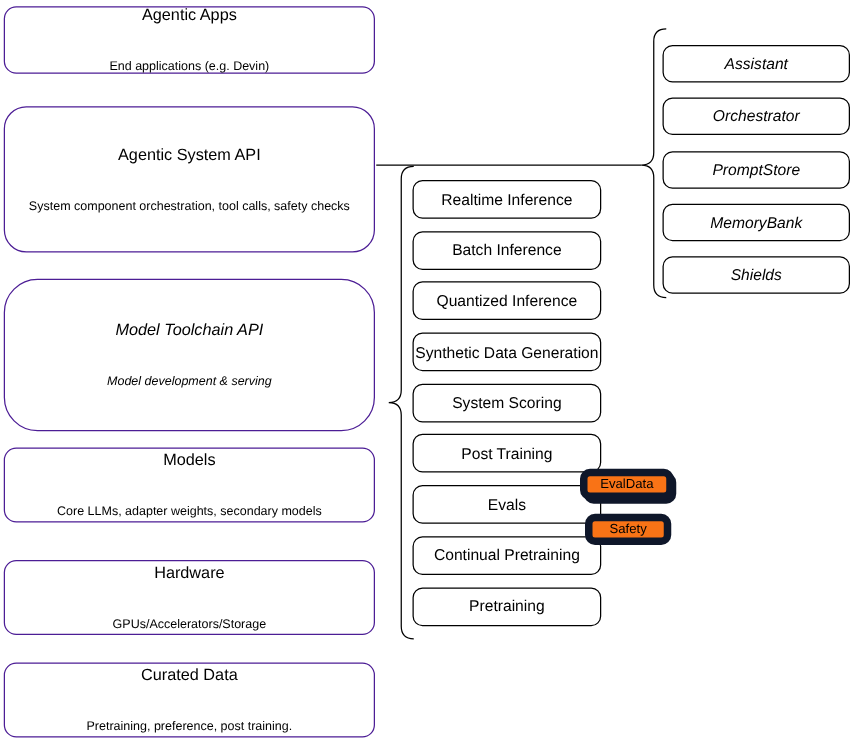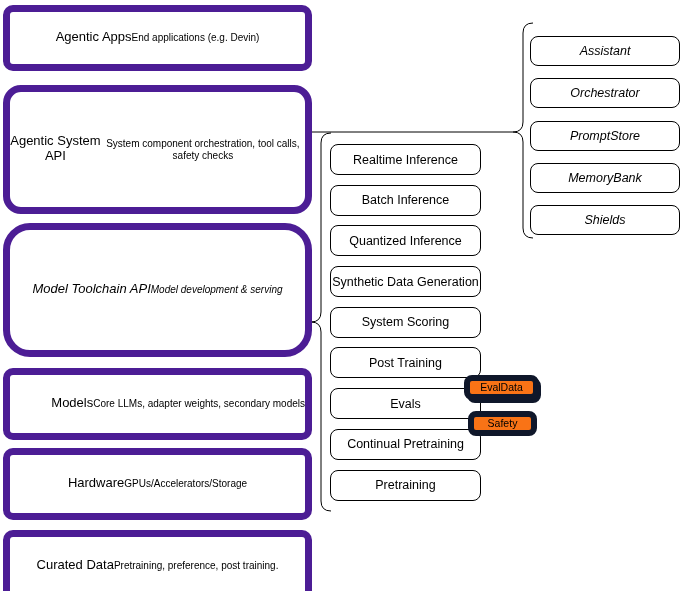--- a/index.html
+++ b/index.html
@@ -12,33 +12,35 @@
     color: #000000;
     overflow: hidden;
   }
 
   
   .lbox {
     position: absolute;
     left: 3px;
     width: 295px;
     background: #ffffff;
-    border: 7px solid #4c1d95;
+    border: 1px solid #4c1d95;
     display: flex;
+    flex-direction: column;
     align-items: center;
     justify-content: center;
     text-align: center;
     z-index: 2;
+    gap: 25px;
   }
   .lbox .title { font-size: 13px; line-height: 15px; margin-bottom: 4px; }
   .lbox .subtitle { font-size: 10px; line-height: 12px; }
   #box-agentic-apps      { top: 5px;   height: 52px;  border-radius: 10px; }
   #box-agentic-system    { top: 85px;  height: 115px; border-radius: 18px; }
   #box-model-toolchain   { top: 223px; height: 120px; border-radius: 27px; font-style: italic; }
-  #box-models            { top: 368px; height: 58px;  border-radius: 10px; justify-content: flex-end; }
+  #box-models            { top: 358px; height: 58px;  border-radius: 10px; }
   #box-hardware          { top: 448px; height: 58px;  border-radius: 10px; }
   #box-curated-data      { top: 530px; height: 58px;  border-radius: 10px; }
 
   
   .mid-col {
     position: absolute;
     left: 330px;
     top: 144px;
     display: flex;
     flex-direction: column;

